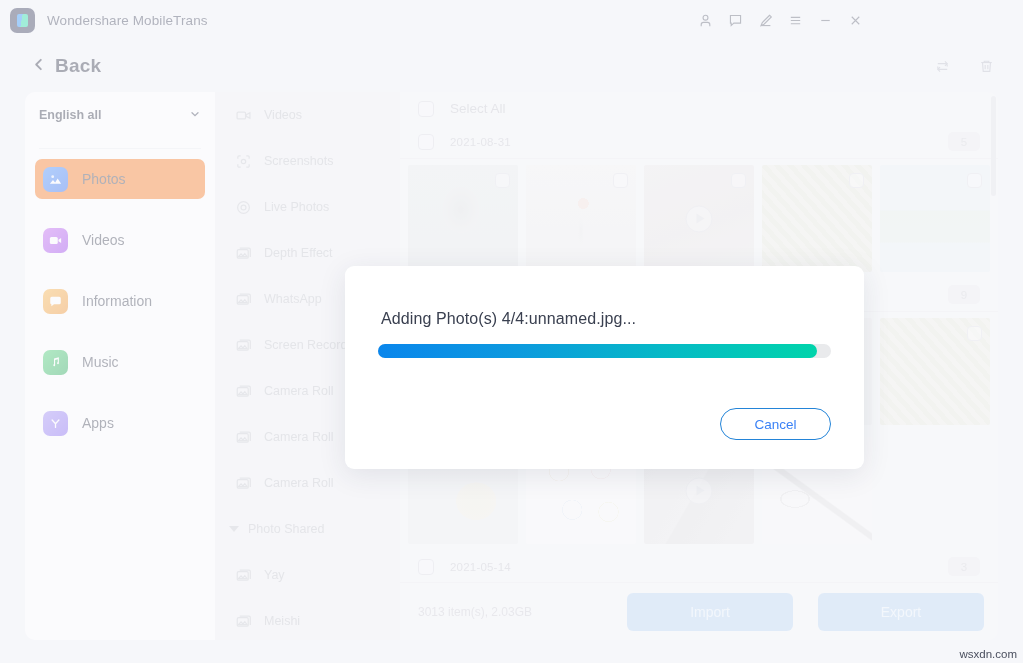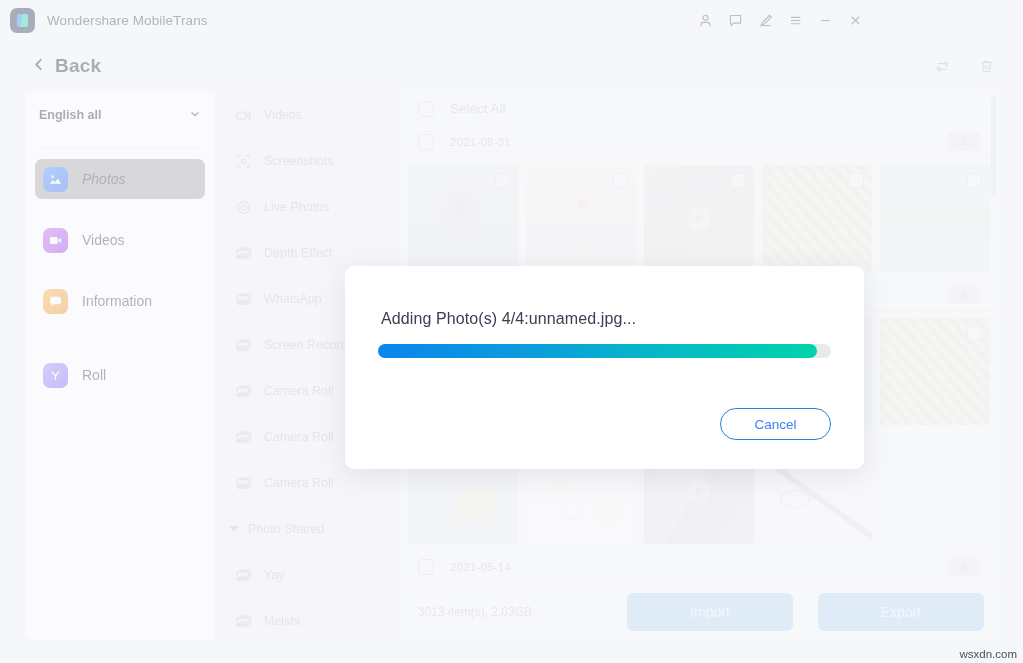--- a/index.html
+++ b/index.html
@@ -121,21 +121,21 @@
     display: flex;
     align-items: center;
     gap: 14px;
     height: 40px;
     margin: 4px 10px;
     padding: 0 8px;
     border-radius: 7px;
     font-size: 14px;
     color: #3a3f4f;
   }
-  .nav-item.active { background: #a3a3a3; font-style: italic; }
+  .nav-item.active { background: #f97316; }
   .nav-ico {
     width: 25px; height: 25px;
     border-radius: 7px;
     display: flex;
     align-items: center;
     justify-content: center;
     flex: 0 0 auto;
     color: #fff;
   }
   .ico-photos      { background: linear-gradient(135deg, #3d8bfd, #2563eb); }
@@ -499,29 +499,37 @@
     <div class="nav-item">
       <span class="nav-ico ico-information">
         <svg width="15" height="15" viewBox="0 0 16 16" fill="#fff">
           <path d="M2.4 4.4a1.6 1.6 0 0 1 1.6-1.6h8a1.6 1.6 0 0 1 1.6 1.6v4.8a1.6 1.6 0 0 1-1.6 1.6H6.4L3.6 13v-2.2h-.2a1.6 1.6 0 0 1-1-1.6z"></path>
         </svg>
       </span>
       <span>Information</span>
     </div>
     <div class="nav-gap"></div>
 
+    <div class="nav-item">
+      <span class="nav-ico ico-music">
+        <svg width="15" height="15" viewBox="0 0 16 16" fill="#fff">
+          <path d="M6.4 3.6l5.2-1.2v6.4a1 1 0 1 1-1.2-1V4.6L7.6 5.3v5.6a1 1 0 1 1-1.2-1z"></path>
+        </svg>
+      </span>
+      <span>Music</span>
+    </div>
     <div class="nav-gap"></div>
 
     <div class="nav-item">
       <span class="nav-ico ico-apps">
         <svg width="15" height="15" viewBox="0 0 16 16" fill="none" stroke="#fff" stroke-width="1.4" stroke-linecap="round">
           <path d="M4.4 4.2L8 8.2l3.6-4M8 8.2v4"></path>
         </svg>
       </span>
-      <span>Roll</span>
+      <span>Apps</span>
     </div>
   </div>
 
   <div class="catcol">
     <div class="cat-item">
       <span class="cat-ico">
         <svg width="17" height="17" viewBox="0 0 18 18" fill="none" stroke="currentColor" stroke-width="1.3">
           <rect x="2.2" y="5.4" width="9" height="7.2" rx="1.3"></rect>
             <path d="M11.8 8.2l4-2v5.6l-4-2z"></path>
         </svg>

